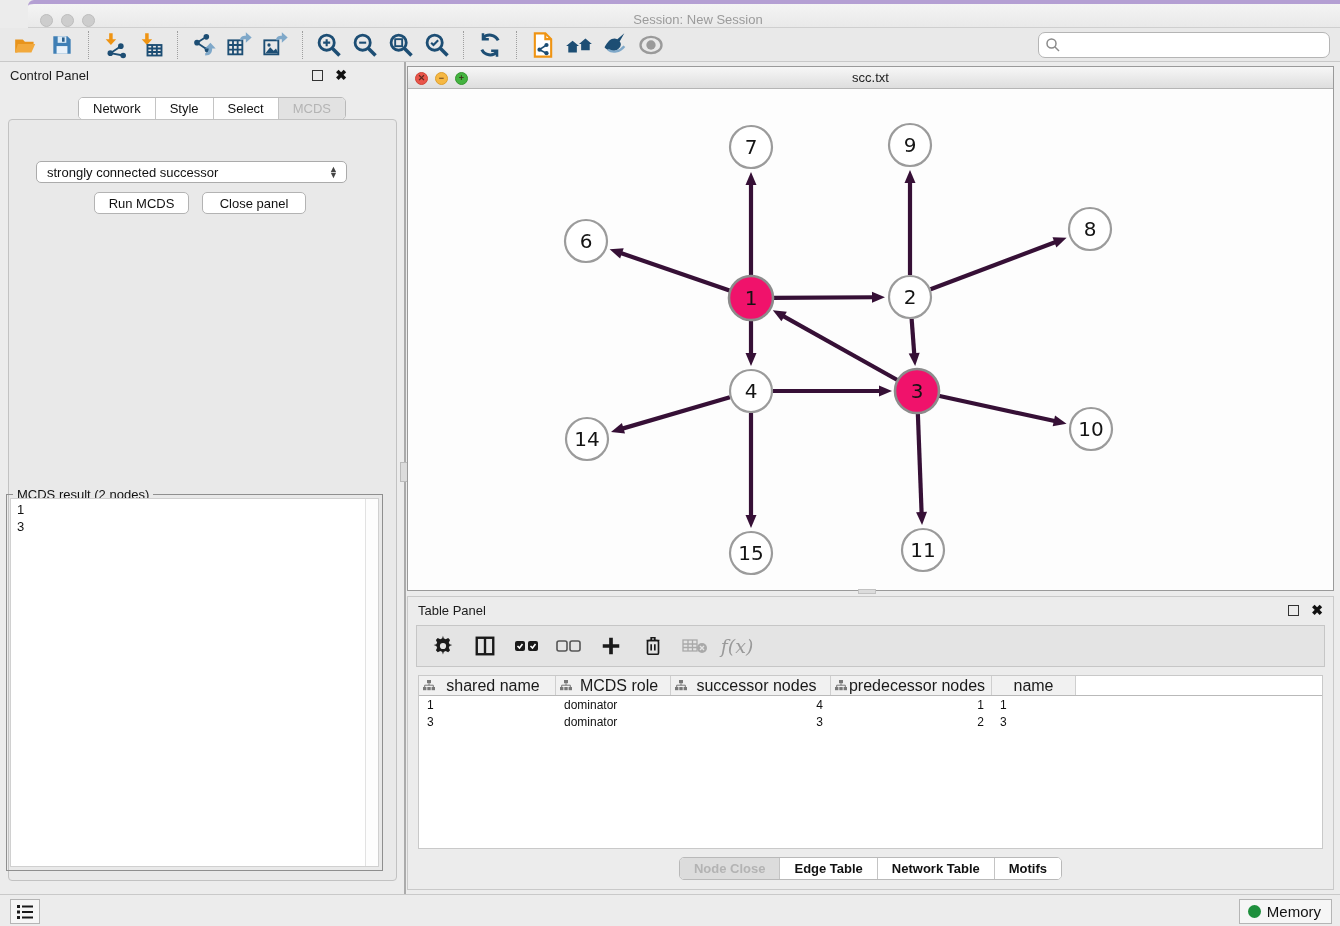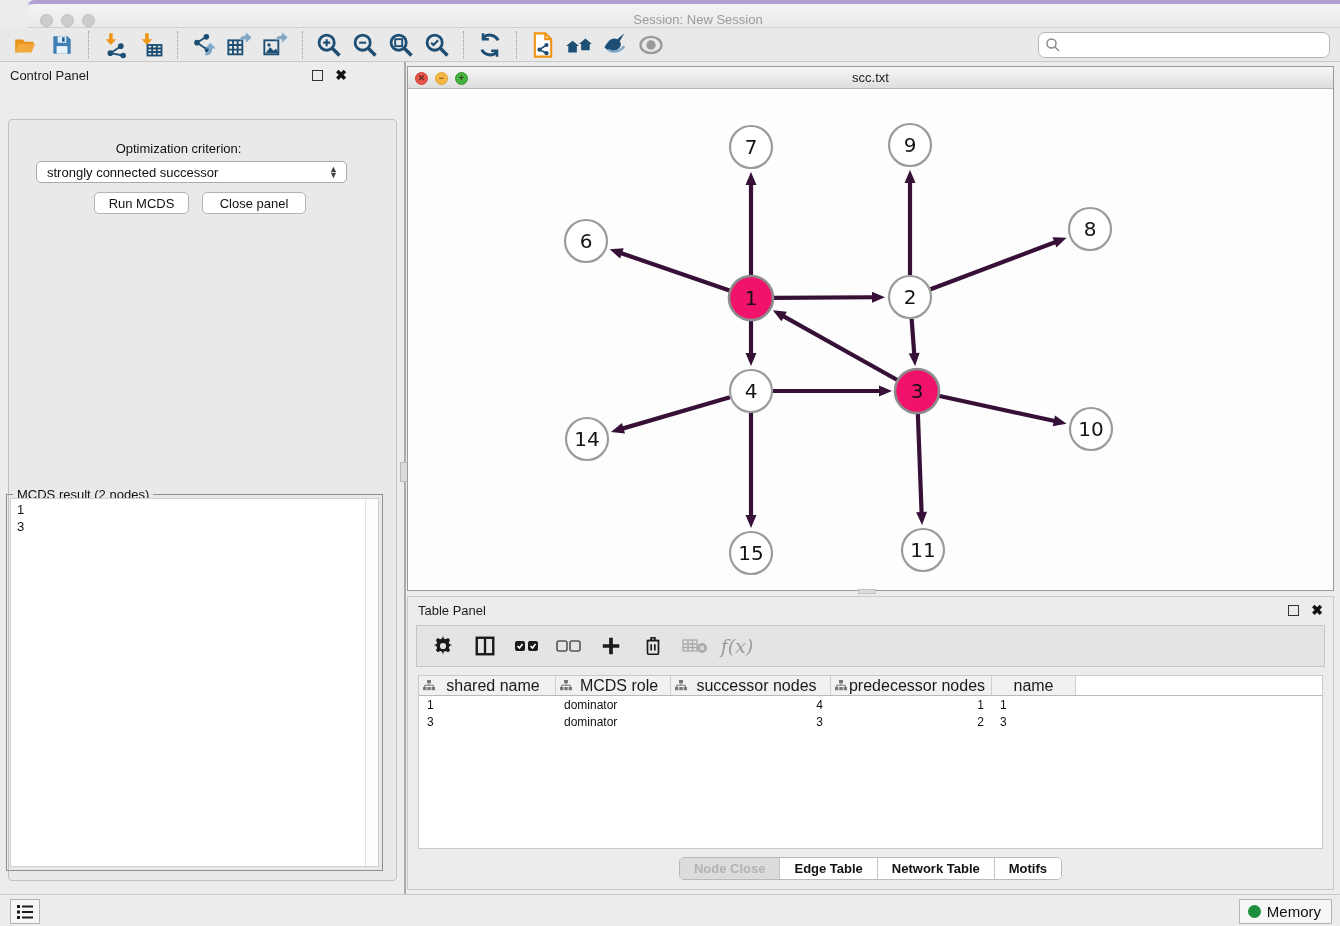--- a/index.html
+++ b/index.html
@@ -251,22 +251,27 @@
   </div>
 </div>
 
 <div class="control-panel">
   <div class="panel-head">
     <span>Control Panel</span>
     <span class="spacer"></span>
     <span class="float-btn"></span>
     <span class="close-btn">✖</span>
   </div>
+  <div class="cp-tabs">
+    <div class="cp-tab">Network</div>
+    <div class="cp-tab">Style</div>
+    <div class="cp-tab">Select</div>
+    <div class="cp-tab disabled">MCDS</div>
+  </div>
   <div class="cp-body"></div>
-  <div class="opt-label" style="top: 79px;">Optimization criterion:</div>
   <div class="combo">
     <span>strongly connected successor</span>
     <span class="arrows">▲<br>▼</span>
   </div>
   <div class="cp-btn" style="left:94px; top:130px; width:95px;">Run MCDS</div>
   <div class="cp-btn" style="left:202px; top:130px; width:104px;">Close panel</div>
   <div class="result-group">
     <div class="result-title">MCDS result (2 nodes)</div>
     <div class="result-area">
       <div>1</div>

